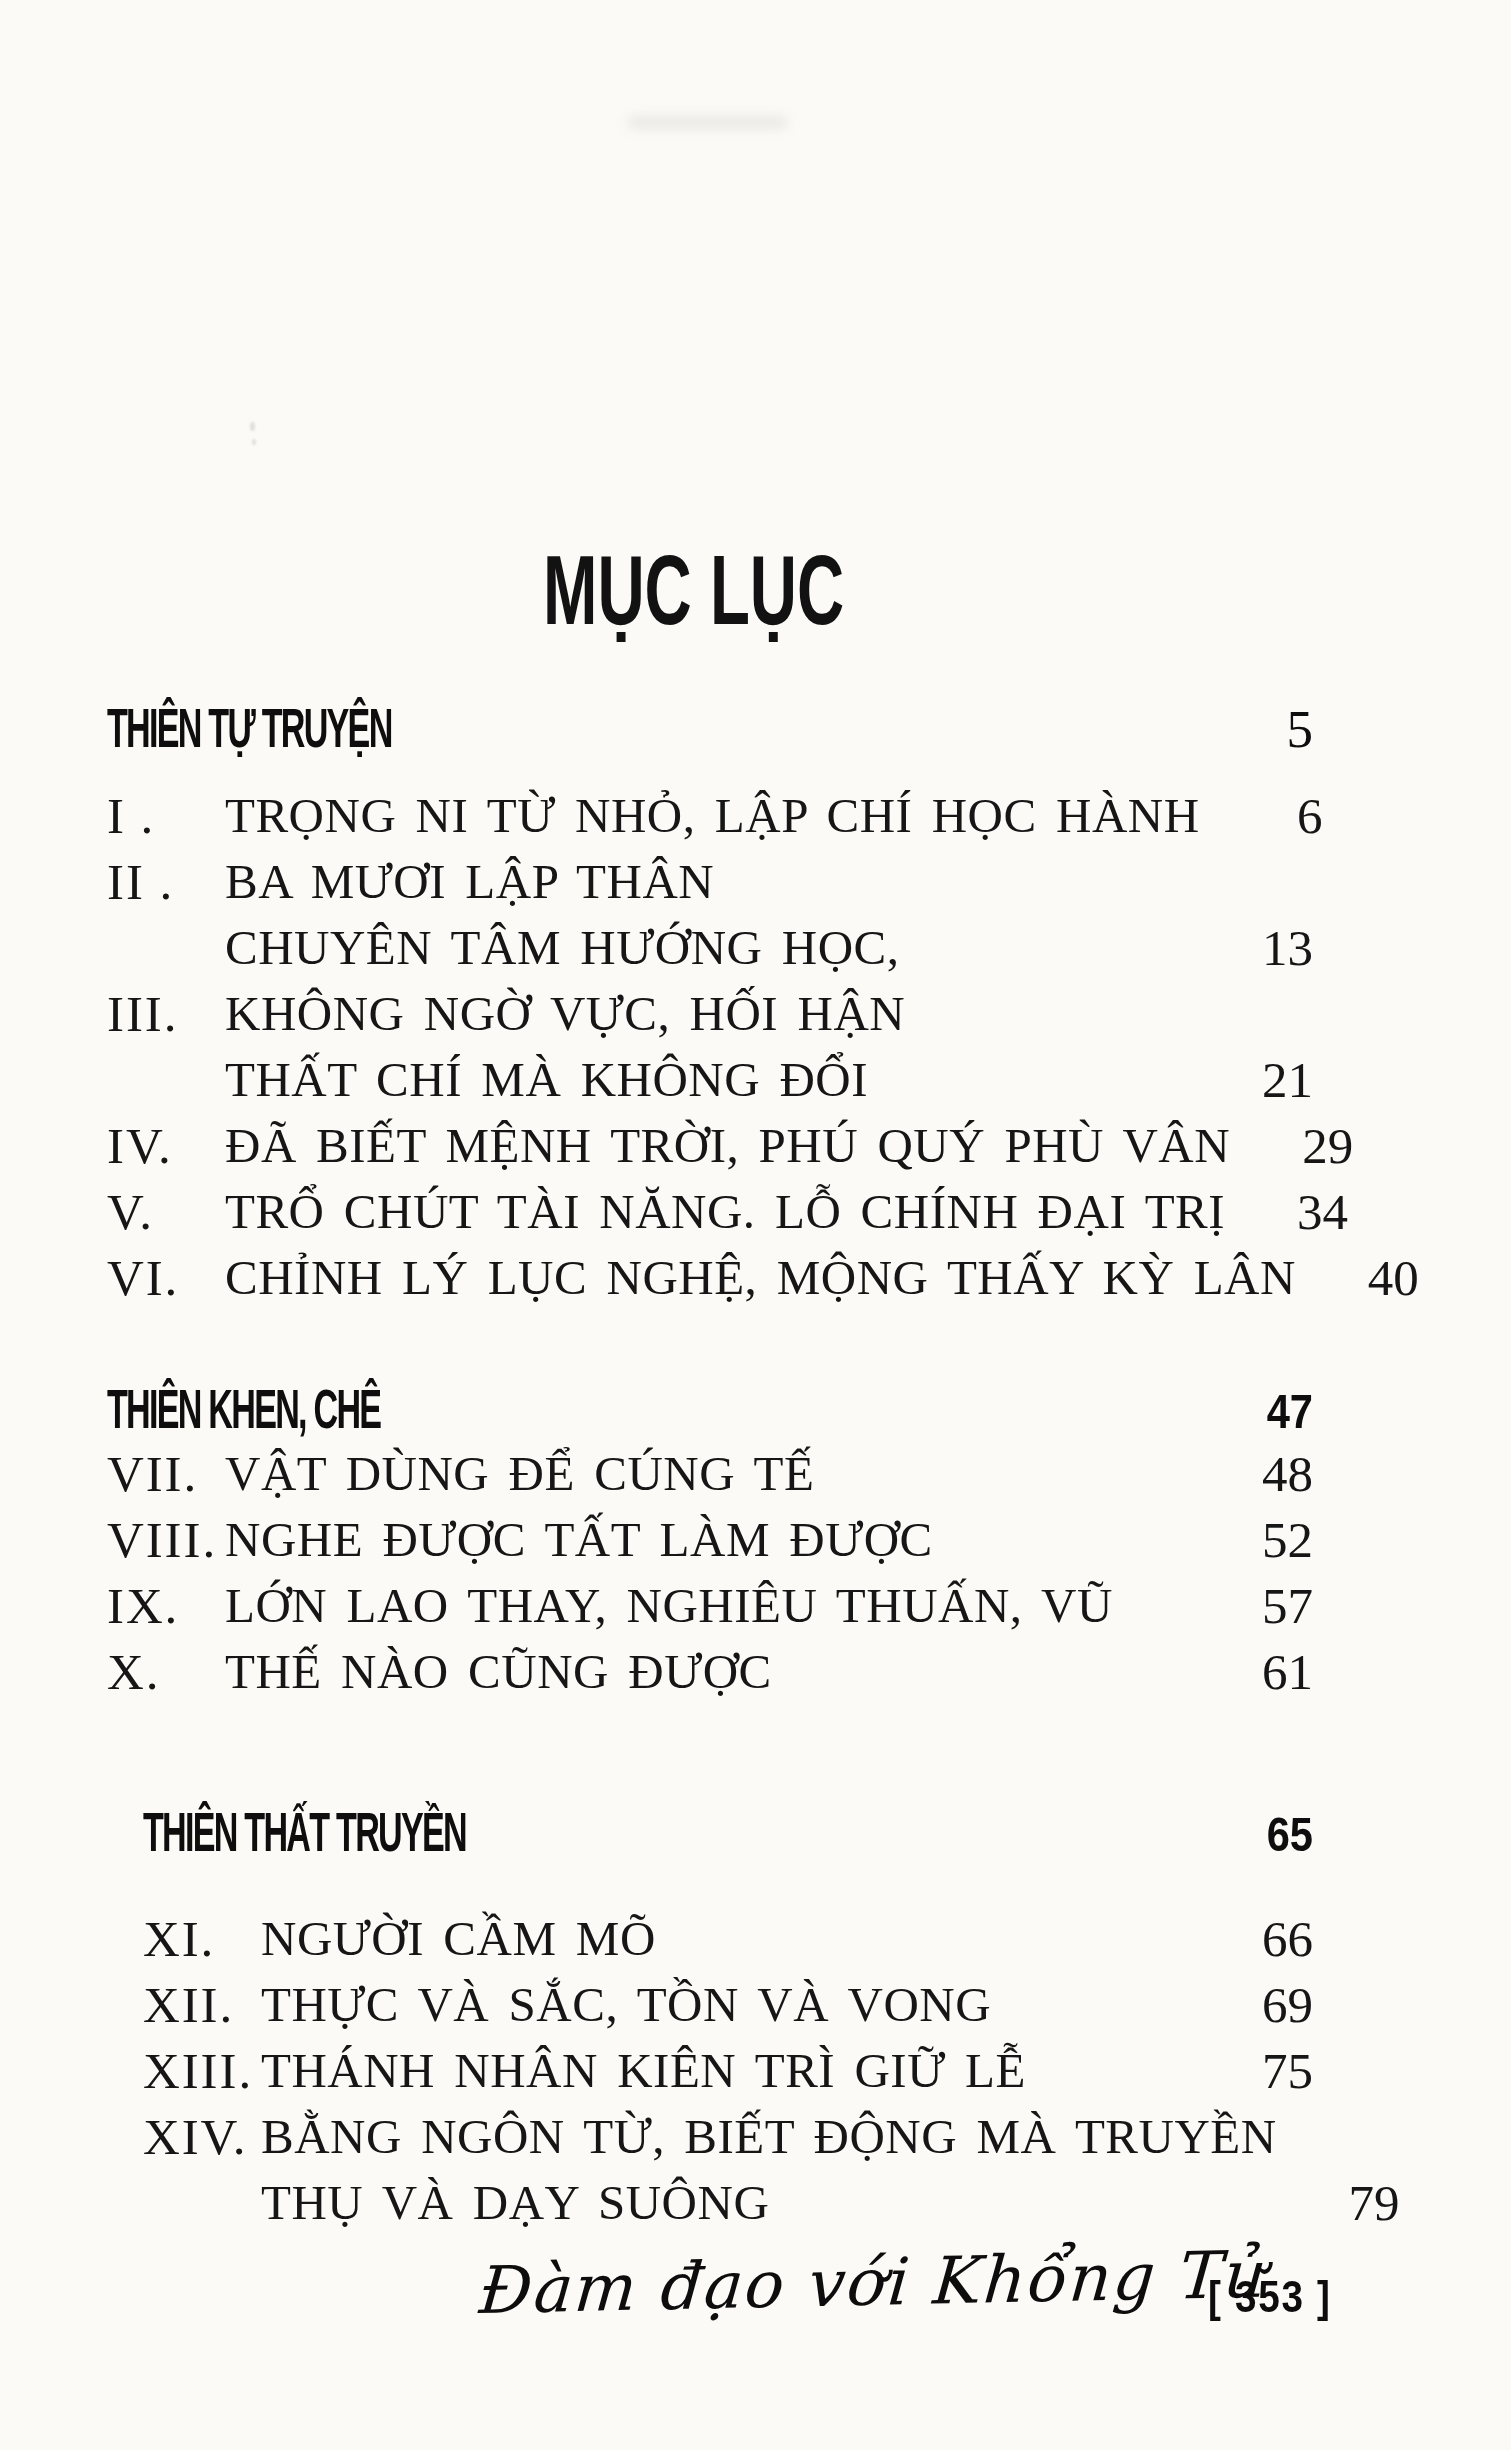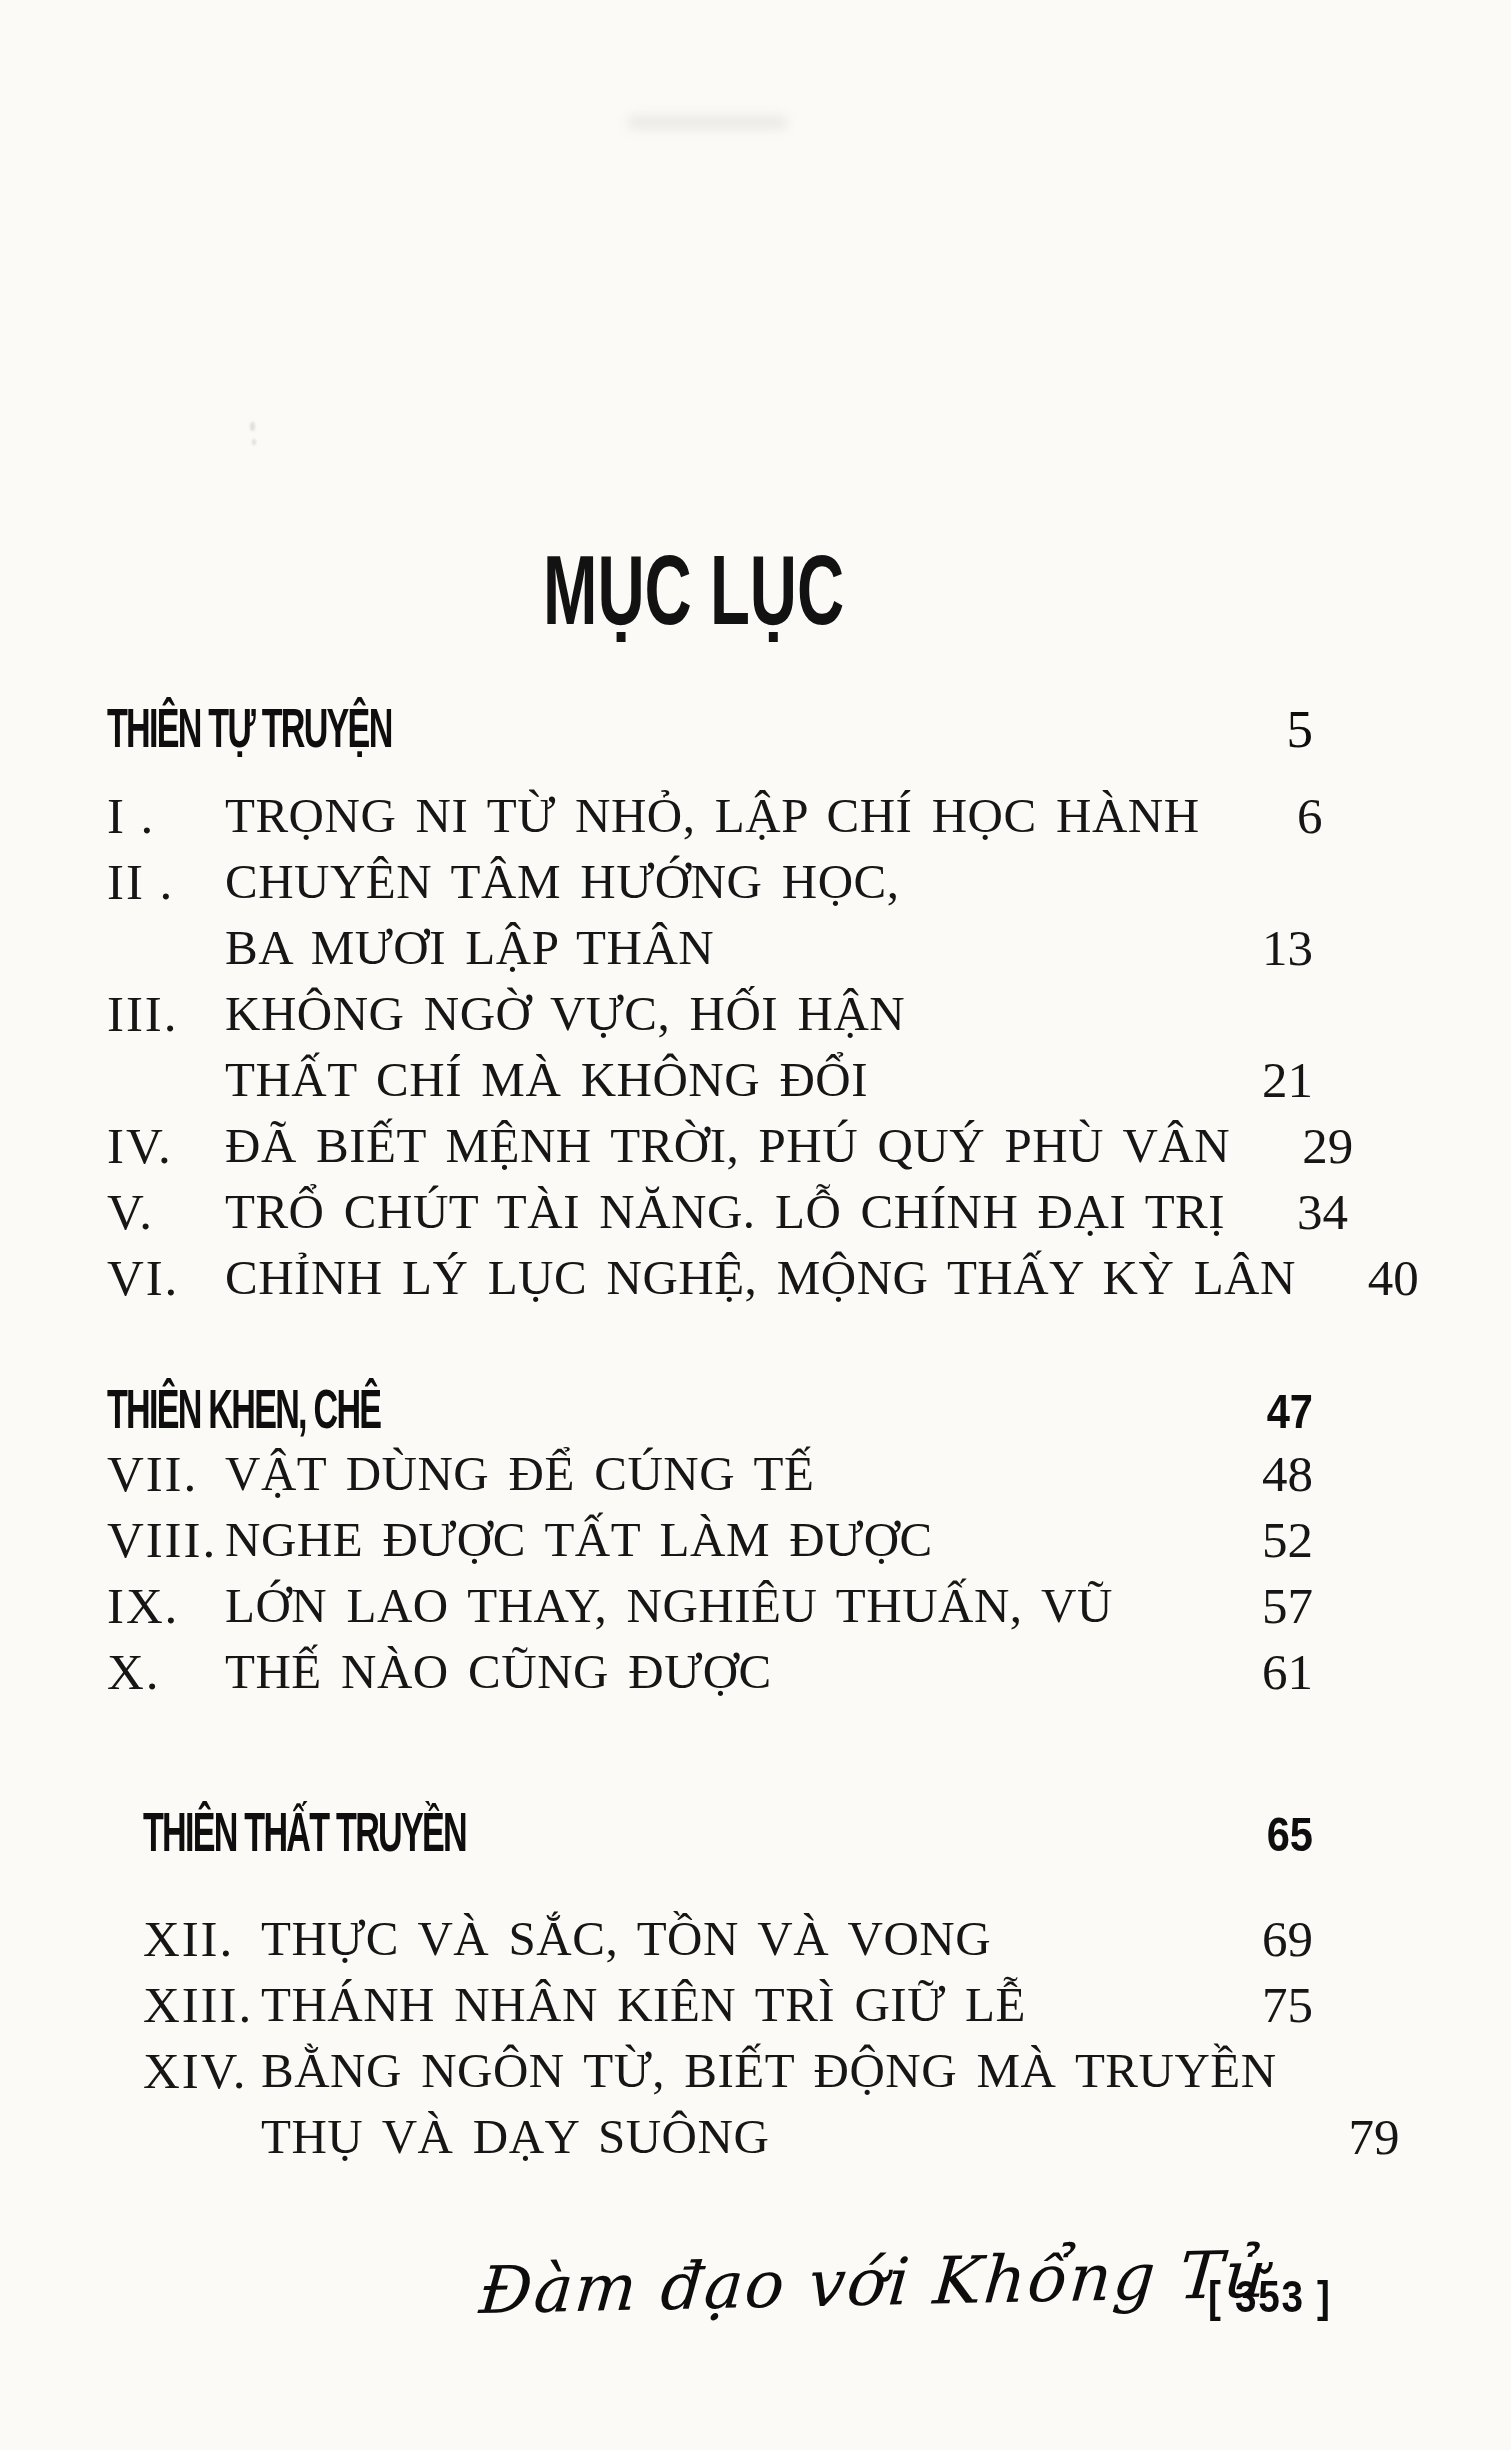--- a/index.html
+++ b/index.html
@@ -127,22 +127,22 @@
       <div class="entry">
         <span class="num">I .</span>
         <span class="lines">
           <span class="line">TRỌNG NI TỪ NHỎ, LẬP CHÍ HỌC HÀNH</span>
         </span>
         <span class="pg">6</span>
       </div>
       <div class="entry">
         <span class="num">II .</span>
         <span class="lines">
+          <span class="line">BA MƯƠI LẬP THÂN</span>
           <span class="line">CHUYÊN TÂM HƯỚNG HỌC,</span>
-          <span class="line">BA MƯƠI LẬP THÂN</span>
         </span>
         <span class="pg">13</span>
       </div>
       <div class="entry">
         <span class="num">III.</span>
         <span class="lines">
           <span class="line">KHÔNG NGỜ VỰC, HỐI HẬN</span>
           <span class="line">THẤT CHÍ MÀ KHÔNG ĐỔI</span>
         </span>
         <span class="pg">21</span>
@@ -208,20 +208,27 @@
     </div>
   </div>
 
   <div class="section s2">
     <div class="sec-head">
       <span class="sec-heading">THIÊN THẤT TRUYỀN</span>
       <span class="sec-pg">65</span>
     </div>
     <div class="entries">
       <div class="entry">
+        <span class="num">XI.</span>
+        <span class="lines">
+          <span class="line">NGƯỜI CẦM MÕ</span>
+        </span>
+        <span class="pg">66</span>
+      </div>
+      <div class="entry">
         <span class="num">XII.</span>
         <span class="lines">
           <span class="line">THỰC VÀ SẮC, TỒN VÀ VONG</span>
         </span>
         <span class="pg">69</span>
       </div>
       <div class="entry">
         <span class="num">XIII.</span>
         <span class="lines">
           <span class="line">THÁNH NHÂN KIÊN TRÌ GIỮ LỄ</span>

